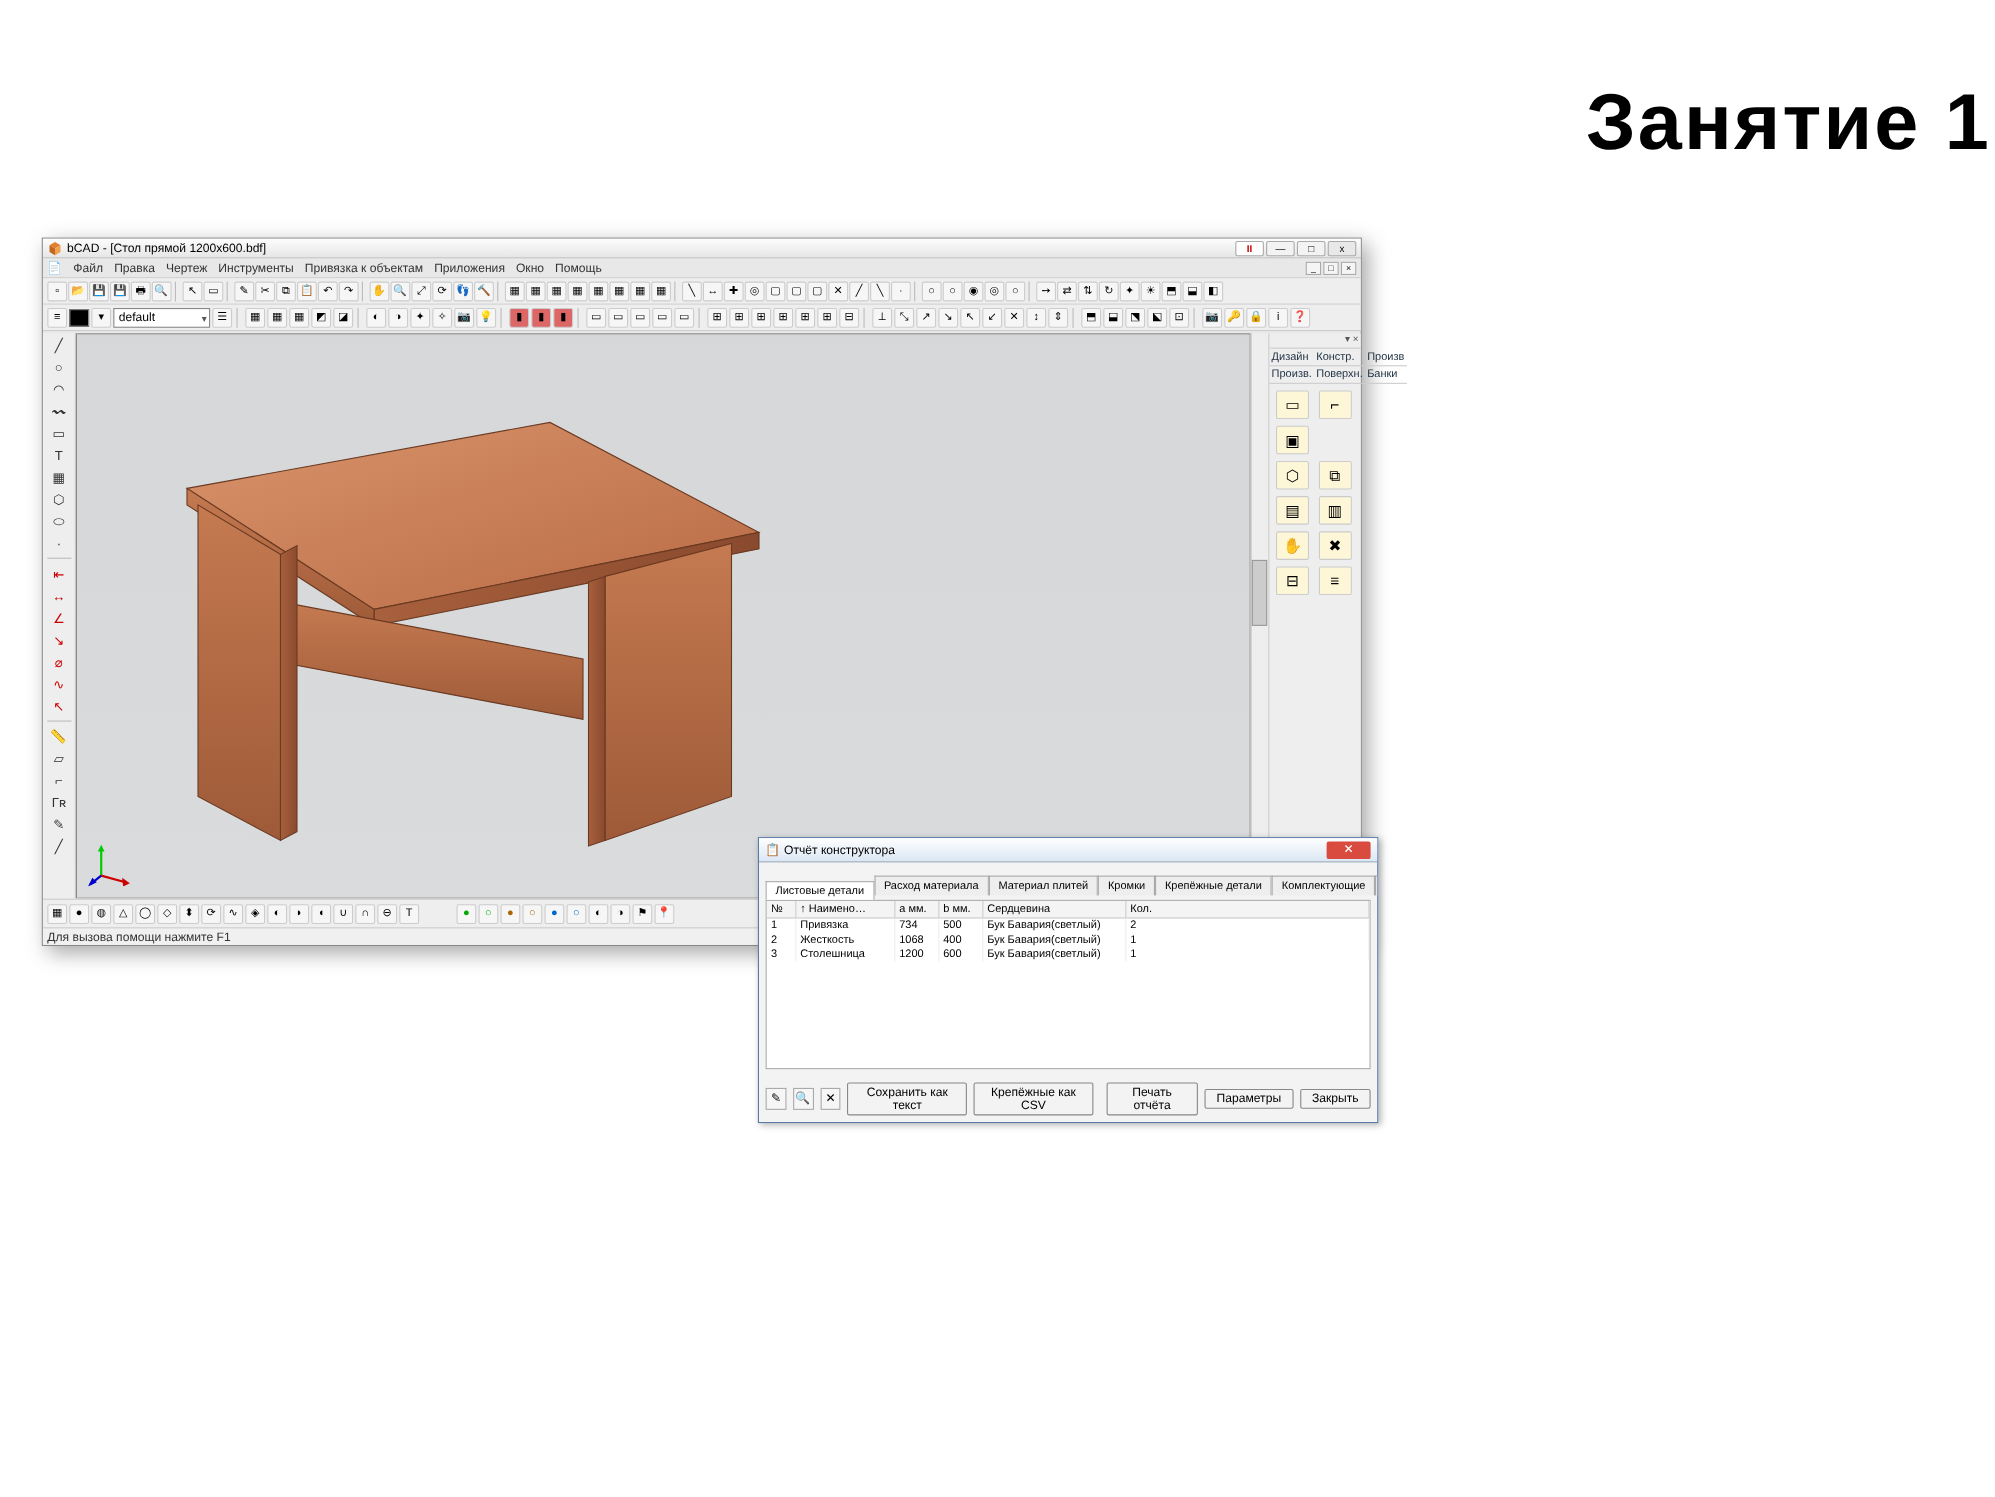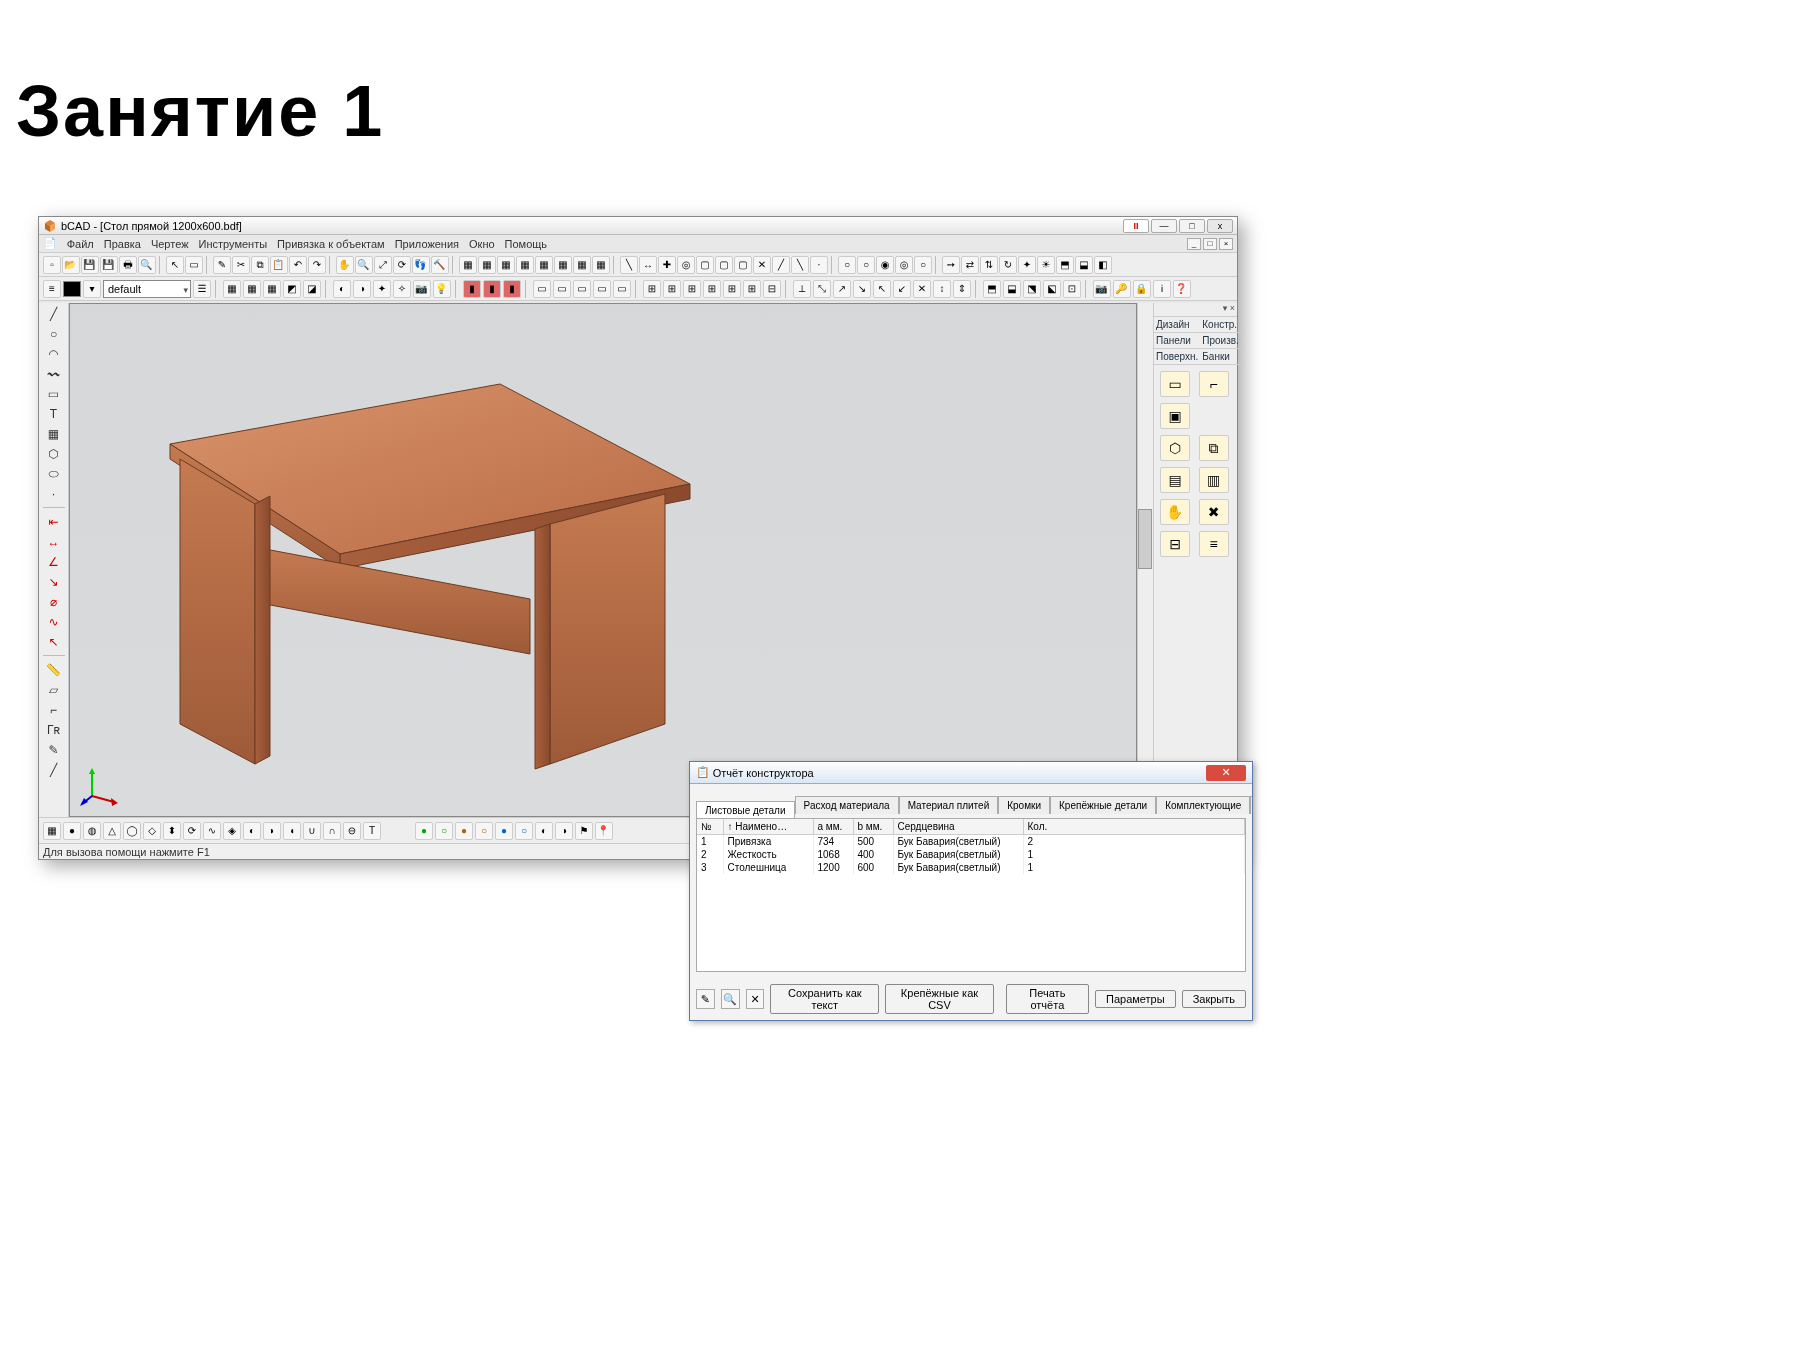--- a/index.html
+++ b/index.html
@@ -1,18 +1,18 @@
 <!DOCTYPE html>
 <html><head>
 <meta charset="utf-8">
 <style>
   * { box-sizing: border-box; margin: 0; padding: 0; font-family: Tahoma, Verdana, sans-serif; }
   body { background: #fff; width: 1814px; height: 1361px; position: relative; }
   
-  .slide-title { font-size: 72px; font-weight: bold; text-align: left; padding: 70px 16px 40px; letter-spacing: 2px; }
+  .slide-title { font-size: 72px; font-weight: bold; text-align: right; padding: 70px 4px 40px; letter-spacing: 2px; }
   
   .app-window { position: absolute; left: 38px; top: 216px; width: 1200px; height: 644px; background: #e8e8e8; border: 1px solid #888; box-shadow: 6px 6px 18px rgba(0,0,0,.35); }
   
   .titlebar { height: 18px; background: linear-gradient(#fdfdfd,#e6e6e6); display: flex; align-items: center; padding: 0 4px; font-size: 11px; border-bottom: 1px solid #bbb; }
   .titlebar .icon { width: 14px; height: 14px; margin-right: 4px; display:inline-flex; align-items:center; justify-content:center; }
   .titlebar .spacer { flex: 1; }
   .titlebar .winbtn { width: 26px; height: 14px; margin-left: 2px; border: 1px solid #aaa; background: #f3f3f3; font-size: 9px; text-align: center; line-height: 12px; border-radius: 2px; }
   .titlebar .winbtn.red { background:#fff; color:#c00; font-weight:bold; }
   .titlebar .winbtn.close { background: #e8e8e8; }
   
@@ -41,21 +41,21 @@
   .axis { position: absolute; left: 10px; bottom: 10px; width: 40px; height: 40px; }
   .axis svg { width: 40px; height: 40px; }
   
   .hscroll { position:absolute; left:30px; right:100px; bottom:26px; height:16px; background:#eee; border-top:1px solid #ccc; }
   .hscroll .thumb { position:absolute; left:40%; width:60px; height:14px; background:#ccc; border:1px solid #999; top:0; }
   .vscroll { position:absolute; right:84px; top:86px; bottom:42px; width:16px; background:#eee; border-left:1px solid #ccc; }
   .vscroll .thumb { position:absolute; top:40%; height:60px; width:14px; background:#ccc; border:1px solid #999; left:0; }
   
   .right-panel { position: absolute; right: 0; top: 86px; width: 84px; bottom: 42px; background: #eee; border-left: 1px solid #ccc; display: flex; flex-direction: column; font-size: 10px; }
   .right-panel .closebar { height: 14px; text-align: right; padding-right: 2px; font-size: 9px; color:#555; border-bottom:1px solid #ccc; }
-  .right-panel .tabs { display: grid; grid-template-columns: 1fr 1fr; }
+  .right-panel .tabs { display: grid; grid-template-columns: 1fr 1fr 1fr; }
   .right-panel .tab { padding: 2px 2px; border-bottom: 1px solid #ccc; color:#234; cursor:default; }
   .right-panel .icon-grid { display: grid; grid-template-columns: 1fr 1fr; gap: 6px; padding: 6px; }
   .right-panel .pbtn { width: 30px; height: 26px; border: 1px solid #ccc; background: #fdf7d8; border-radius: 2px; display:flex; align-items:center; justify-content:center; font-size:14px; }
   
   .bottom-toolbar { position: absolute; left: 0; right: 0; bottom: 16px; height: 26px; background: #eee; border-top: 1px solid #ccc; display: flex; align-items: center; padding: 0 4px; gap: 2px; }
   .bottom-toolbar .grp { display: flex; gap: 2px; }
   .bottom-toolbar .bsep { width: 30px; }
   .bottom-toolbar .trail { margin-left:auto; display:flex; gap:6px; padding-right:6px; }
   .bottom-toolbar .trail span { font-size:13px; color:#555; }
   
@@ -326,21 +326,21 @@
     </div>
   <div class="hscroll">
       <div class="thumb"></div>
     </div>
 
   <div class="right-panel">
     <div class="closebar">▾ ×</div>
     <div class="tabs">
       <div class="tab">Дизайн</div>
       <div class="tab">Констр.</div>
-      <div class="tab">Панели</div>
+      <div class="tab">Произв</div>
       <div class="tab">Произв.</div>
       <div class="tab">Поверхн.</div>
       <div class="tab">Банки</div>
     </div>
     <div class="icon-grid">
       <div class="pbtn">▭</div>
       <div class="pbtn">⌐</div>
       <div class="pbtn">▣</div>
       <div></div>
       <div class="pbtn">⬡</div>

